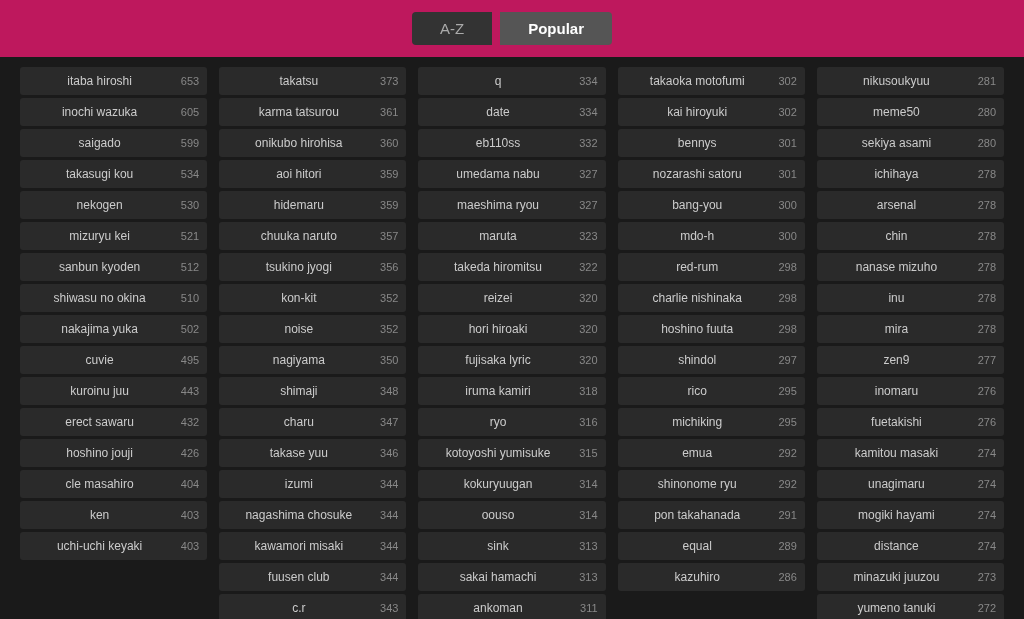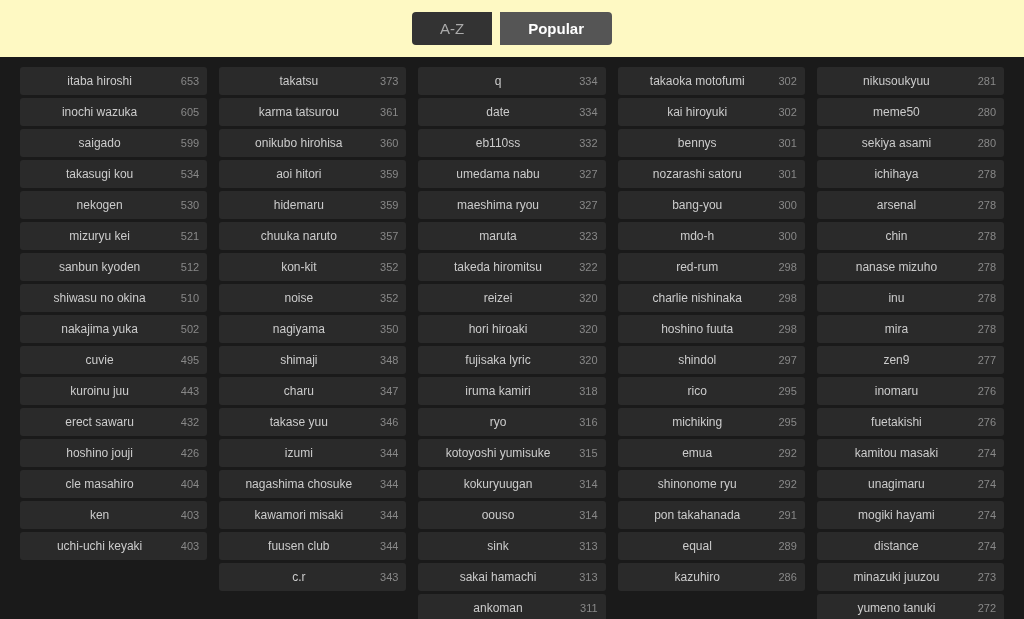--- a/index.html
+++ b/index.html
@@ -11,21 +11,21 @@
       width: 1024px;
       overflow: hidden;
     }
 
     .top-bar {
       display: flex;
       justify-content: center;
       align-items: center;
       padding: 12px 0;
       gap: 8px;
-      background: #fef9c3;
+      background: #be185d;
     }
 
     .tab-btn {
       padding: 8px 28px;
       border: none;
       cursor: pointer;
       font-size: 15px;
       font-weight: normal;
       color: #aaa;
       background: #333;
@@ -176,20 +176,24 @@
       </div>
       <div class="list-item">
         <span class="name">hidemaru</span>
         <span class="count">359</span>
       </div>
       <div class="list-item">
         <span class="name">chuuka naruto</span>
         <span class="count">357</span>
       </div>
       <div class="list-item">
+        <span class="name">tsukino jyogi</span>
+        <span class="count">356</span>
+      </div>
+      <div class="list-item">
         <span class="name">kon-kit</span>
         <span class="count">352</span>
       </div>
       <div class="list-item">
         <span class="name">noise</span>
         <span class="count">352</span>
       </div>
       <div class="list-item">
         <span class="name">nagiyama</span>
         <span class="count">350</span>

